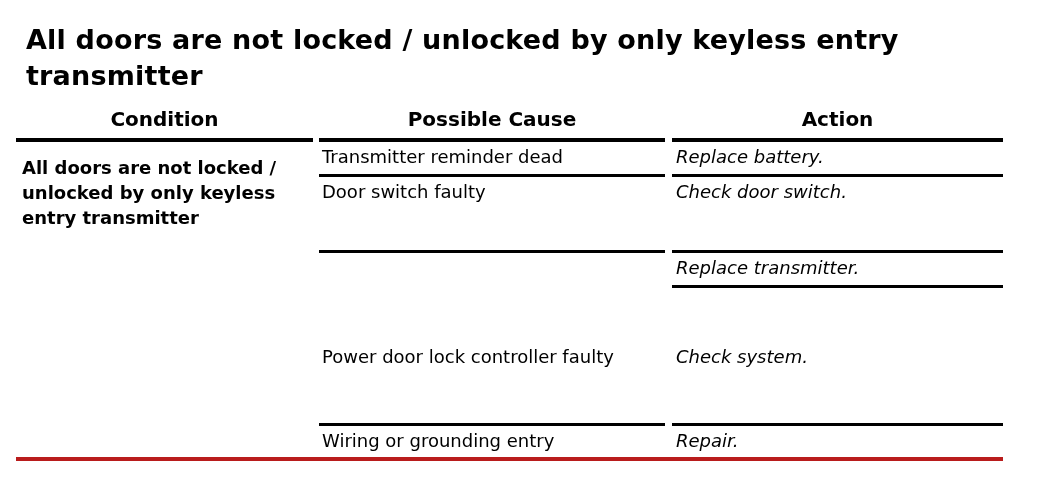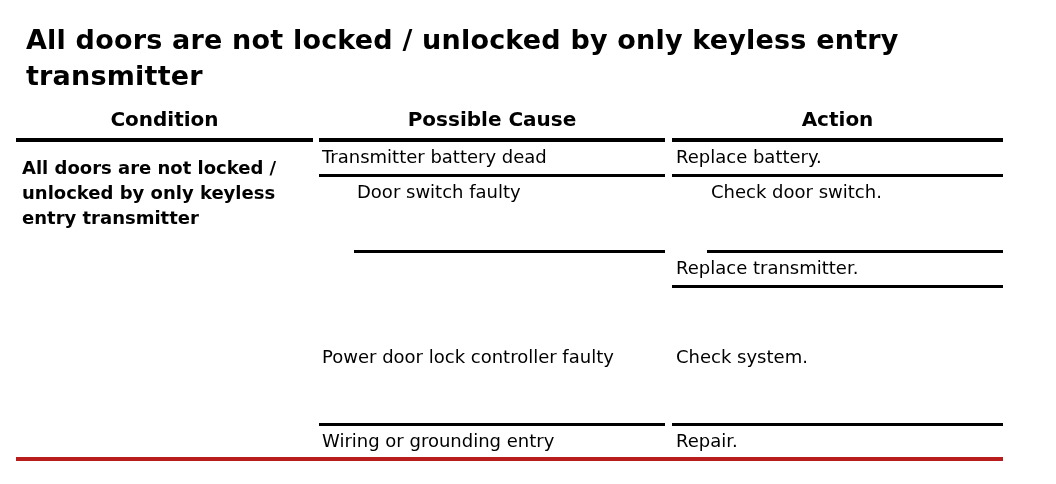--- a/index.html
+++ b/index.html
@@ -64,24 +64,25 @@
   .cause {
     grid-column: 3;
     font-size: 18px;
     line-height: 22px;
     padding: 4px 6px 0 3px;
   }
   .action {
     grid-column: 5;
     font-size: 18px;
     line-height: 22px;
+    font-style: italic;
     padding: 4px 4px 0 4px;
   }
   .r1 { grid-row: 2; }
-  .r2 { grid-row: 3; margin-left: 35px; }
+  .r2 { grid-row: 3; }
   .r3 { grid-row: 4; }
   .r4 { grid-row: 5; }
   .r5 { grid-row: 6; }
   .r6 { grid-row: 7; }
   .rb { border-bottom: 3px solid #000000; }
 </style>
 </head>
 <body>
 
 <h1 class="page-title">All doors are not locked / unlocked by only keyless entry
@@ -90,21 +91,21 @@
 <div class="trouble-table">
 
   <div class="cell hdr c1">Condition</div>
   <div class="cell hdr c3">Possible Cause</div>
   <div class="cell hdr c5">Action</div>
 
   <div class="cell condition-cell">All doors are not locked /
 unlocked by only keyless
 entry transmitter</div>
 
-  <div class="cell cause r1 rb">Transmitter battery dead</div>
+  <div class="cell cause r1 rb">Transmitter reminder dead</div>
   <div class="cell action r1 rb">Replace battery.</div>
 
   <div class="cell cause r2 rb">Door switch faulty</div>
   <div class="cell action r2 rb">Check door switch.</div>
 
   <div class="cell action r3 rb">Replace transmitter.</div>
 
 
   <div class="cell cause r5 rb">Power door lock controller faulty</div>
   <div class="cell action r5 rb">Check system.</div>

